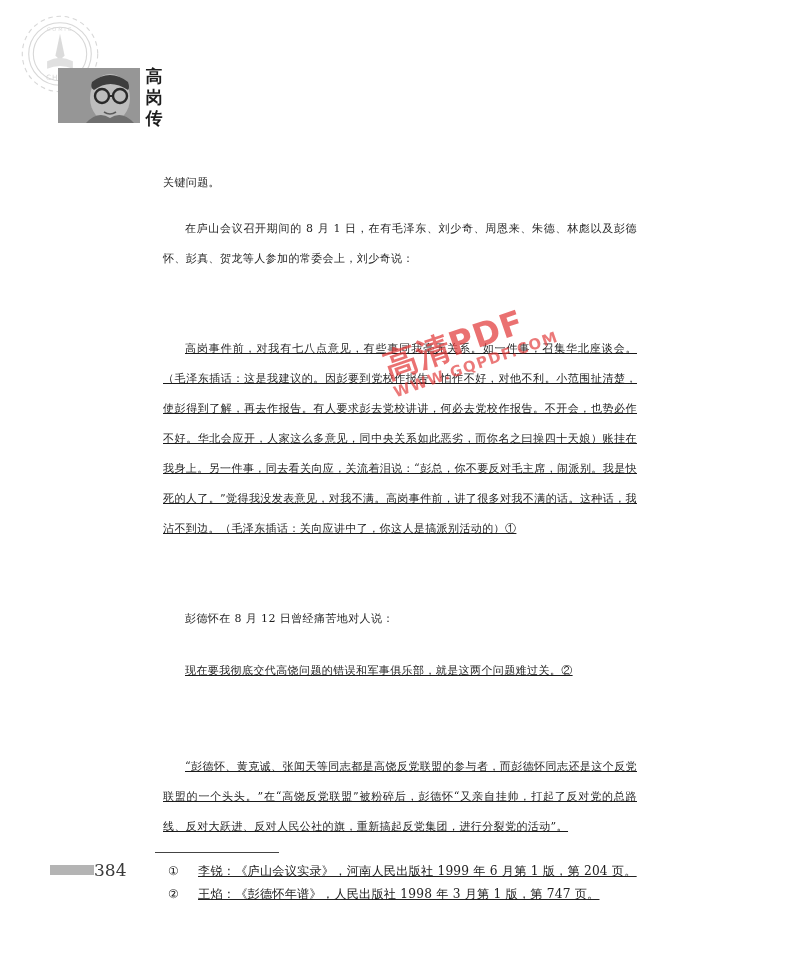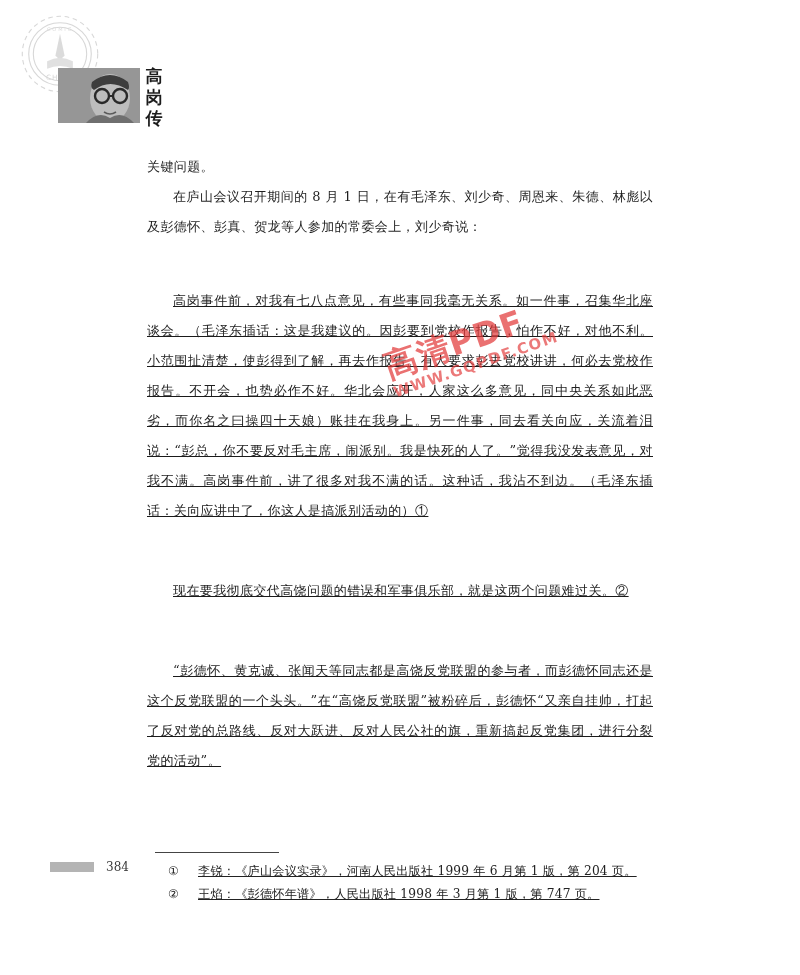--- a/index.html
+++ b/index.html
@@ -64,22 +64,22 @@
   .book-title-vertical span { display: block; }
 
   
   .content {
     position: absolute;
     left: 147px;
     top: 152px;
     width: 506px;
   }
   p {
-    margin: 0;
-    font-size: 13px;
+    margin: 16px;
+    font-size: 11px;
     line-height: 30px;
     text-align: justify;
     text-justify: inter-ideograph;
     letter-spacing: 0.4px;
     color: #1f1f1f;
   }
   p.indent { text-indent: 2em; }
   .blockquote {
     margin: 22px 0 0 0;
     text-decoration: underline;
@@ -125,22 +125,22 @@
     top: 860px;
     display: flex;
     align-items: center;
   }
   .folio-bar {
     width: 44px;
     height: 10px;
     background: #b4b4b4;
   }
   .folio-num {
-    margin-left: 12px;
-    font-size: 12px;
+    margin-left: 0;
+    font-size: 17px;
     color: #3a3a3a;
     font-family: "DejaVu Serif", "Liberation Serif", serif;
     text-align: center;
   }
 
   
   .watermark {
     position: absolute;
     left: 368px;
     top: 300px;
@@ -226,20 +226,21 @@
     <p class="indent">在庐山会议召开期间的 8 月 1 日，在有毛泽东、刘少奇、周恩来、朱德、林彪以及彭德怀、彭真、贺龙等人参加的常委会上，刘少奇说：</p>
 
     <div class="gap-sm"></div>
 
     <div class="blockquote">
       <p>高岗事件前，对我有七八点意见，有些事同我毫无关系。如一件事，召集华北座谈会。（毛泽东插话：这是我建议的。因彭要到党校作报告，怕作不好，对他不利。小范围扯清楚，使彭得到了解，再去作报告。有人要求彭去党校讲讲，何必去党校作报告。不开会，也势必作不好。华北会应开，人家这么多意见，同中央关系如此恶劣，而你名之曰操四十天娘）账挂在我身上。另一件事，同去看关向应，关流着泪说：“彭总，你不要反对毛主席，闹派别。我是快死的人了。”觉得我没发表意见，对我不满。高岗事件前，讲了很多对我不满的话。这种话，我沾不到边。（毛泽东插话：关向应讲中了，你这人是搞派别活动的）①</p>
     </div>
 
     <div class="gap-md"></div>
 
+    <p class="indent">彭德怀在 8 月 12 日曾经痛苦地对人说：</p>
 
     <div class="blockquote">
       <p>现在要我彻底交代高饶问题的错误和军事俱乐部，就是这两个问题难过关。②</p>
     </div>
 
     <div class="gap-md"></div>
 
 
     <div class="blockquote">
       <p>“彭德怀、黄克诚、张闻天等同志都是高饶反党联盟的参与者，而彭德怀同志还是这个反党联盟的一个头头。”在“高饶反党联盟”被粉碎后，彭德怀“又亲自挂帅，打起了反对党的总路线、反对大跃进、反对人民公社的旗，重新搞起反党集团，进行分裂党的活动”。</p>

